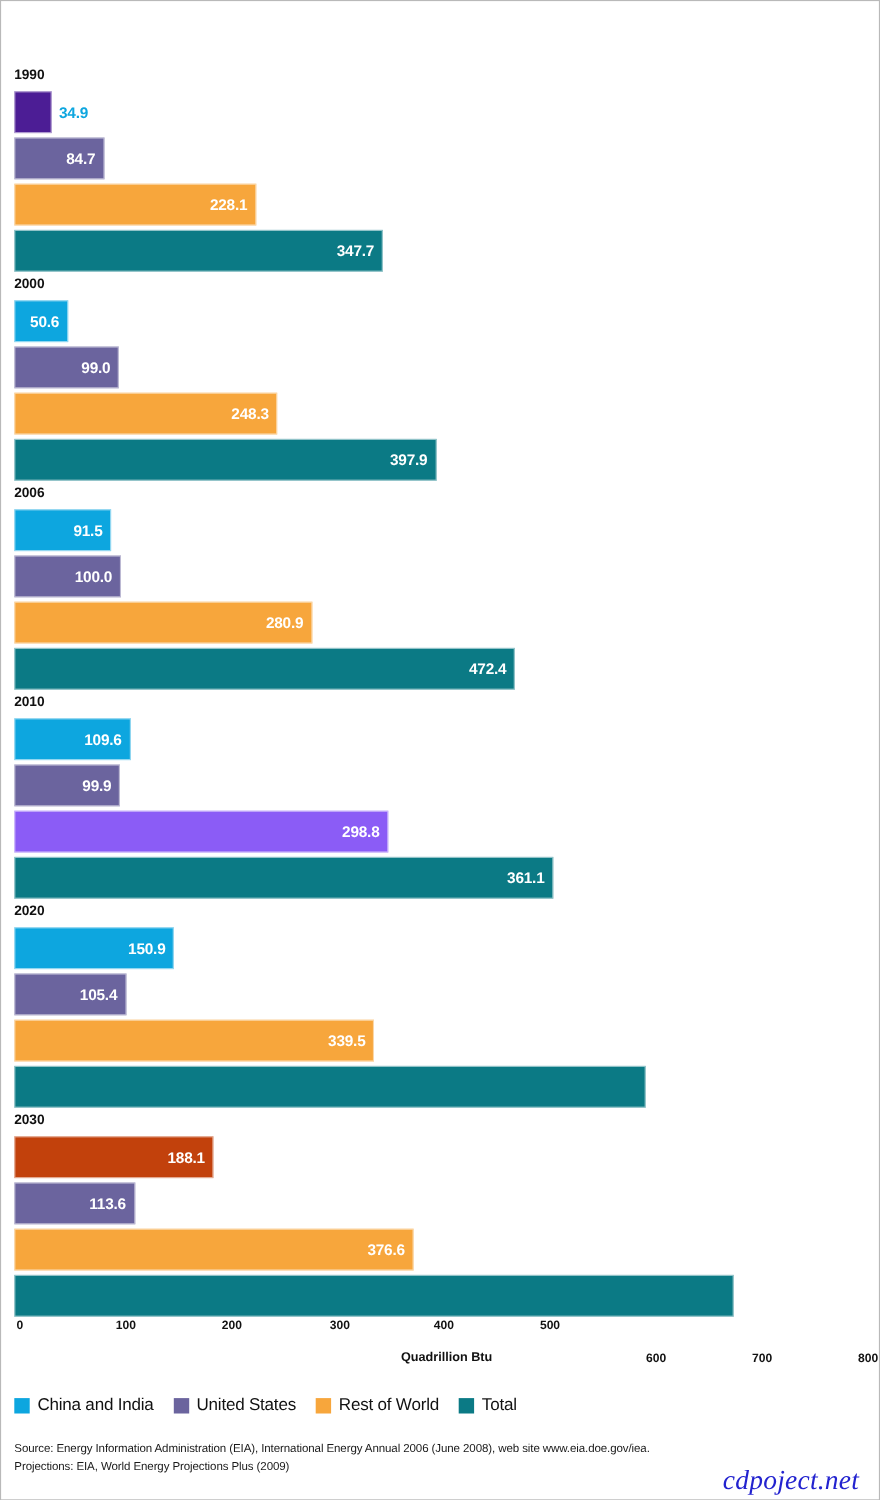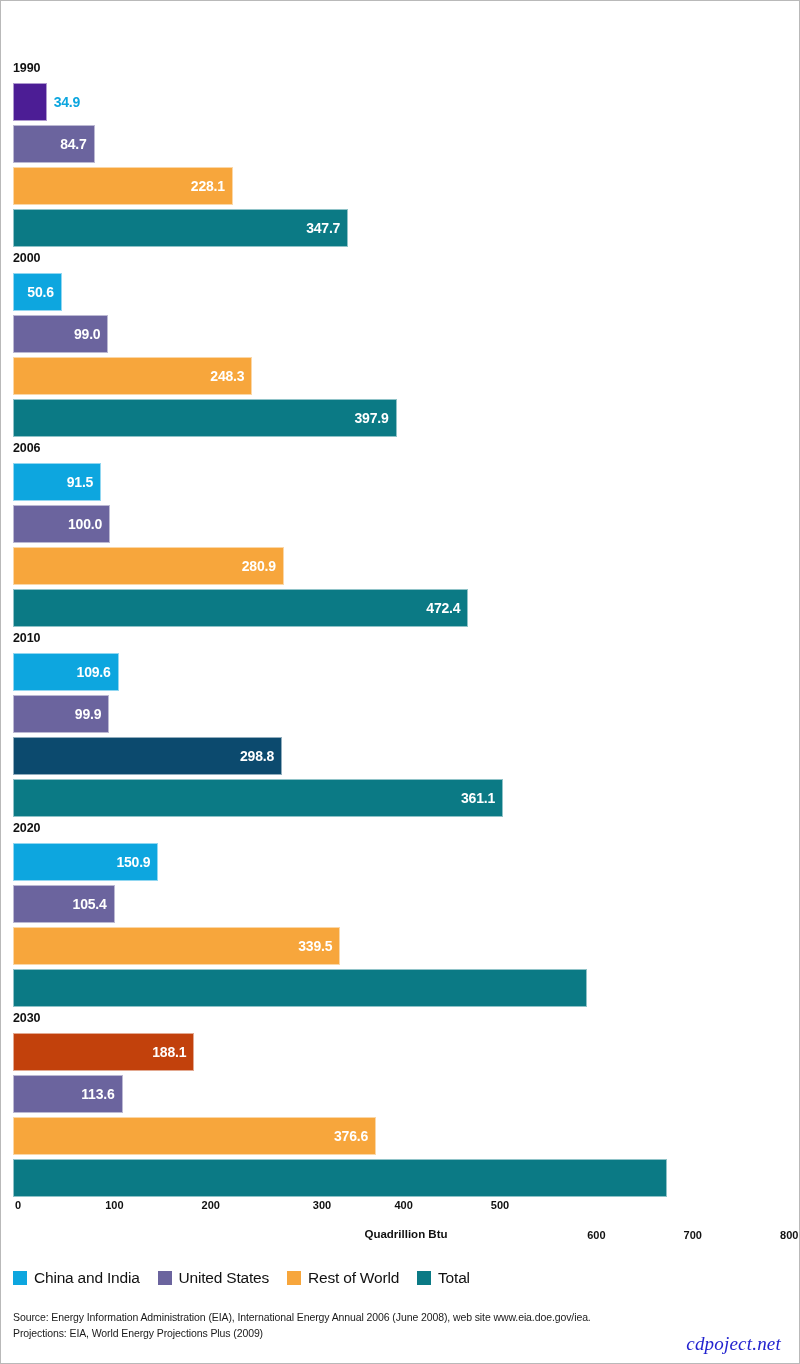--- a/index.html
+++ b/index.html
@@ -94,21 +94,21 @@
   .foot{
     position:absolute;left:12px;top:1308px;width:760px;
   }
   .foot .ln{
     font-size:10.5px;color:#1a1a1a;white-space:nowrap;line-height:16px;
     letter-spacing:-0.1px;
   }
   .watermark{
     position:absolute;right:18px;top:1332px;
     font-family:"Liberation Serif", serif;
-    font-style:italic;font-size:19px;color:#2323cf;
+    font-style:italic;font-size:25px;color:#2323cf;
     letter-spacing:0.2px;
   }
 </style>
 </head>
 <body>
 
 <div id="page">
 
 
   <div class="plot" id="plot">
@@ -158,21 +158,21 @@
         </div>
       </div>
       <div class="group" style="top: 584px; height: 190px;">
         <div class="grp-label">2010</div>
         <div class="bar" style="left: 12px; top: 22px; width: 105.654px; background: rgb(13, 166, 223); padding-left: 28px;">
           <span class="val">109.6</span>
         </div>
         <div class="bar" style="left: 12px; top: 64px; width: 96.3036px; background: rgb(107, 100, 158);">
           <span class="val">99.9</span>
         </div>
-        <div class="bar" style="left: 12px; top: 106px; width: 269px; background: #0c4a6e;">
+        <div class="bar" style="left: 12px; top: 106px; width: 340px; background: #8b5cf6;">
           <span class="val">298.8</span>
         </div>
         <div class="bar" style="left: 12px; top: 148px; width: 490.001px; background: rgb(11, 122, 133);">
           <span class="val">361.1</span>
         </div>
       </div>
       <div class="group" style="top: 774px; height: 190px;">
         <div class="grp-label">2020</div>
         <div class="bar" style="left: 12px; top: 22px; width: 145.468px; background: rgb(13, 166, 223);">
           <span class="val">150.9</span>
@@ -198,21 +198,21 @@
         </div>
         <div class="bar nolabel" style="left: 12px; top: 148px; width: 653.881px; background: rgb(11, 122, 133);"></div>
       </div>
     </div>
 
   <div class="axis" id="axis">
     <div class="axis-title">Quadrillion Btu</div>
   <div class="tick" style="left: 17px;">0</div>
       <div class="tick" style="left: 113.4px;">100</div>
       <div class="tick" style="left: 209.8px;">200</div>
-      <div class="tick" style="left: 321px;">300</div>
+      <div class="tick" style="left: 308px;">300</div>
       <div class="tick" style="left: 402.6px;">400</div>
       <div class="tick" style="left: 499px;">500</div>
       <div class="tick low" style="left: 595.4px;">600</div>
       <div class="tick low" style="left: 691.8px;">700</div>
       <div class="tick low" style="left: 788.2px;">800</div>
     </div>
 
   <div class="legend" id="legend">
       <div class="lg">
         <span class="sw" style="background: rgb(13, 166, 223);"></span>

